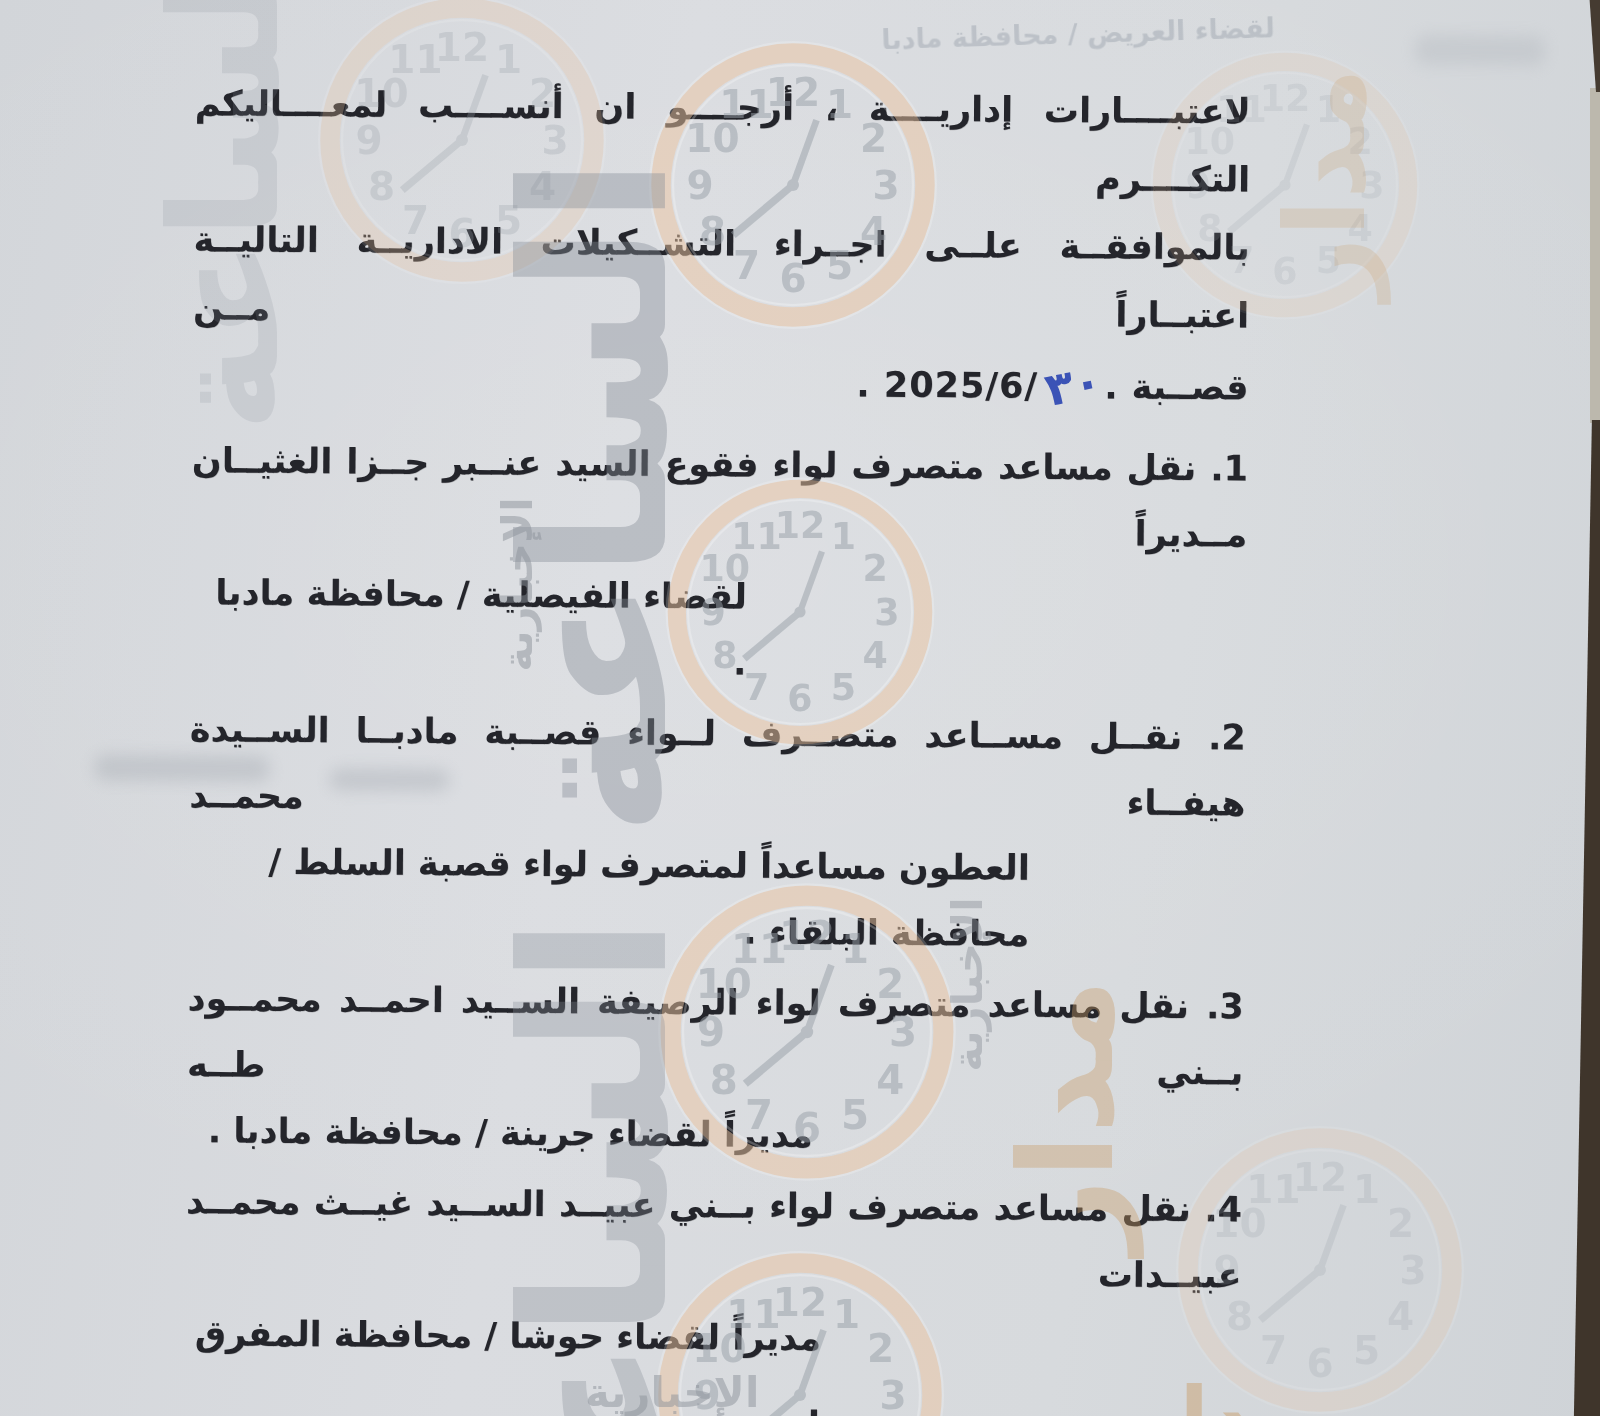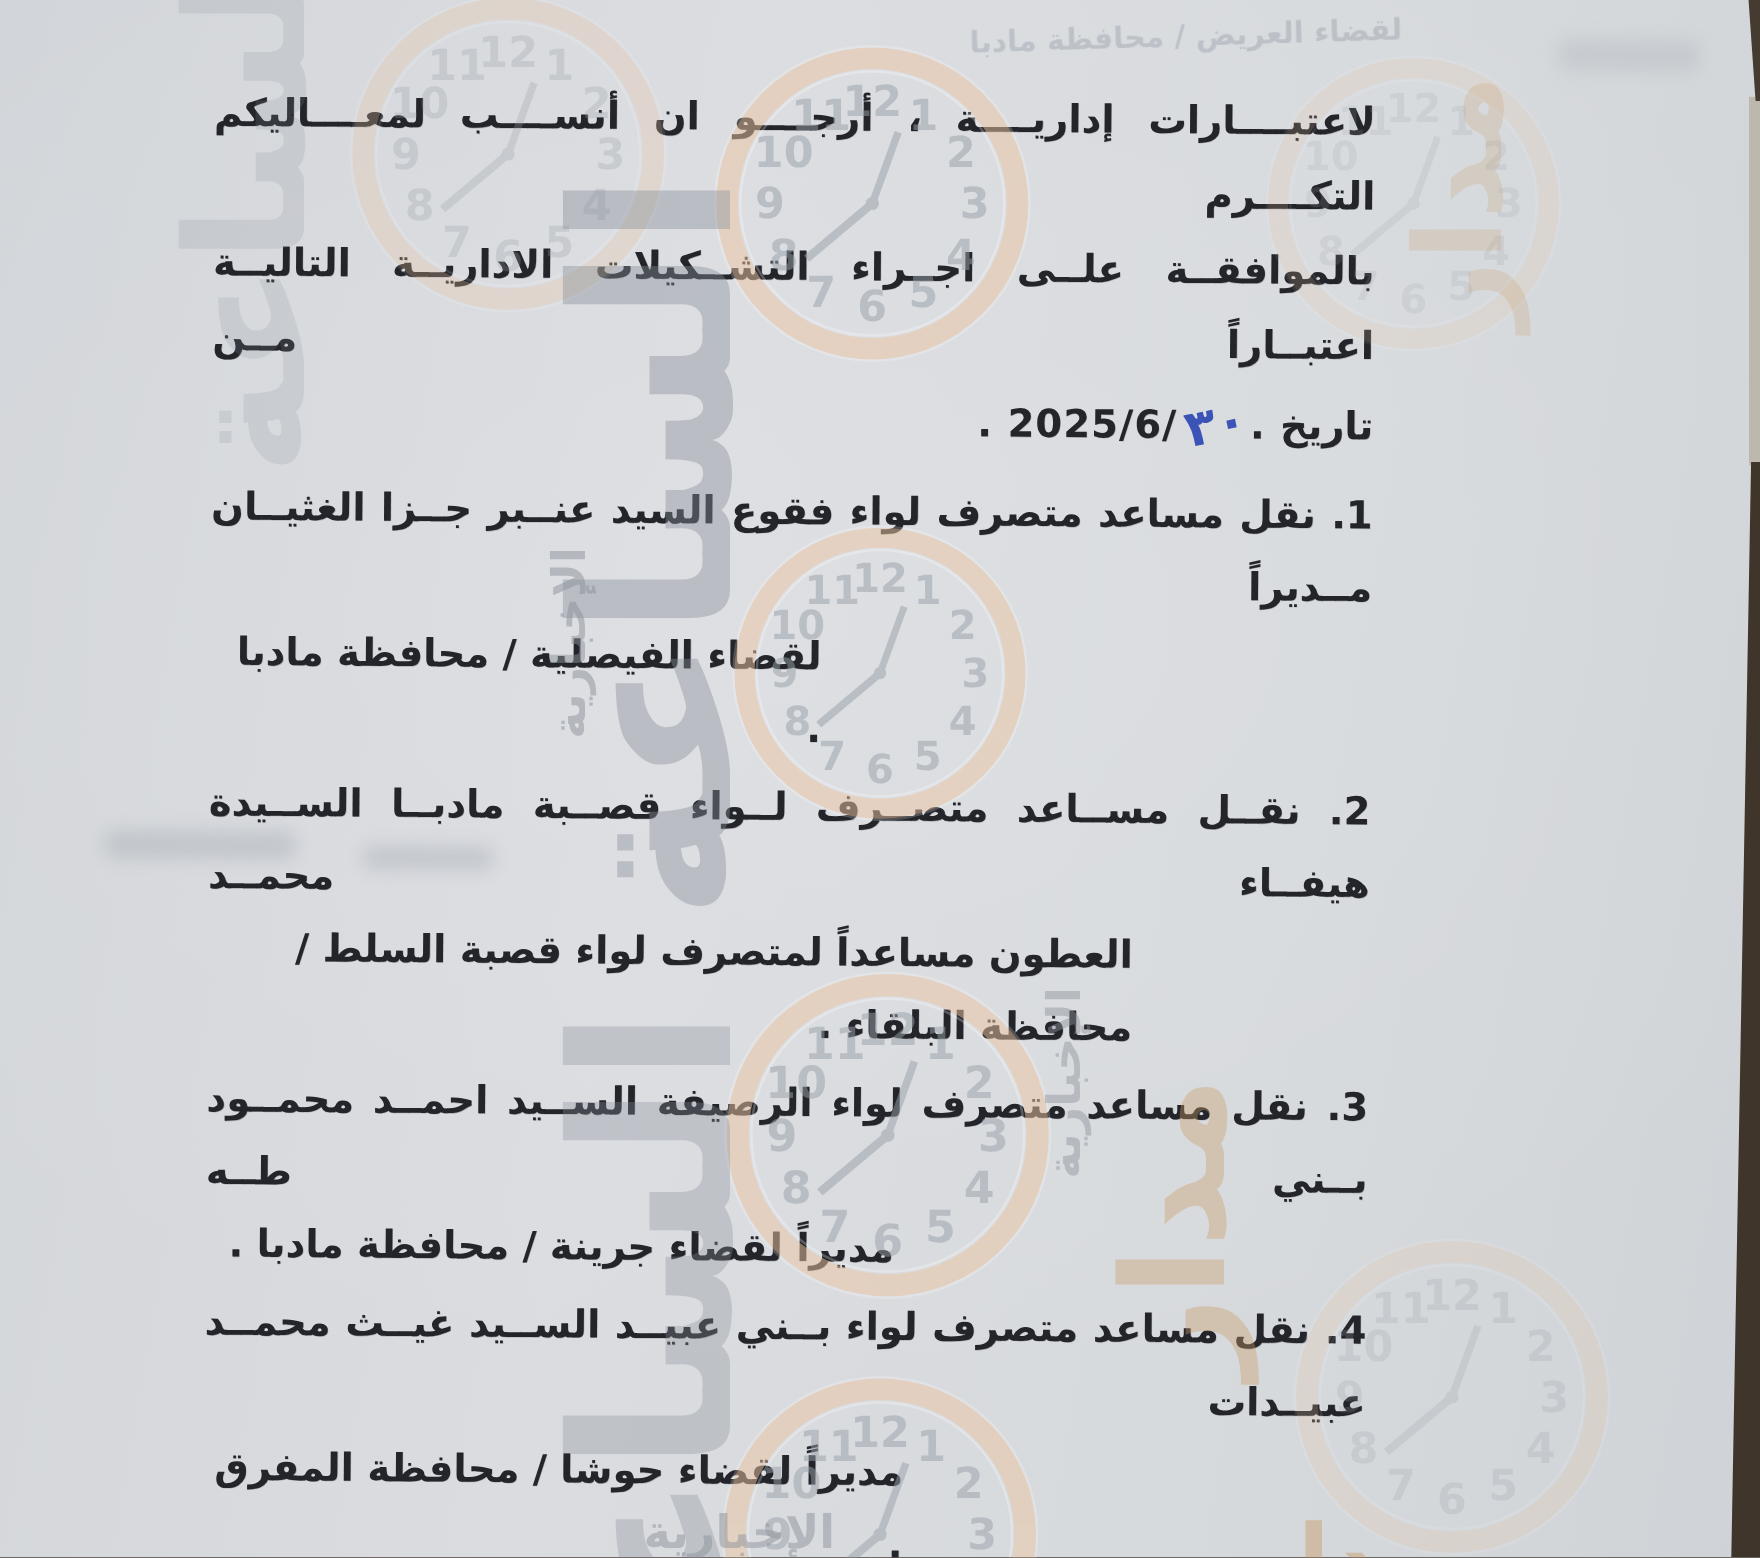--- a/index.html
+++ b/index.html
@@ -103,21 +103,21 @@
 
     <div class="content">
 
       <div class="intro-line">لاعتبــــارات إداريــــة ، أرجــــو ان أنســــب لمعــــاليكم التكــــرم</div>
       <div class="intro-line">بالموافقــة علــى اجــراء التشــكيلات الاداريــة التاليــة اعتبــاراً مــن</div>
 
       <div class="date-line">
         <span class="date-tail">. 2025/6/</span>
         <span class="date-day">٣٠</span>
         <span class="date-sep">.</span>
-        <span>تاريخ</span>
+        <span>قصــبة</span>
       </div>
 
       <ol class="items">
         <li class="item">
           <div class="l1"><span class="num">1.</span> <span>نقل مساعد متصرف لواء فقوع السيد عنــبر جــزا الغثيــان مــديراً</span></div>
           <div class="l2">لقضاء الفيصلية / محافظة مادبا .</div>
         </li>
         <li class="item">
           <div class="l1"><span class="num">2.</span> <span>نقــل مســاعد متصــرف لــواء قصــبة مادبــا الســيدة هيفــاء محمــد</span></div>
           <div class="l2">العطون مساعداً لمتصرف لواء قصبة السلط / محافظة البلقاء .</div>

